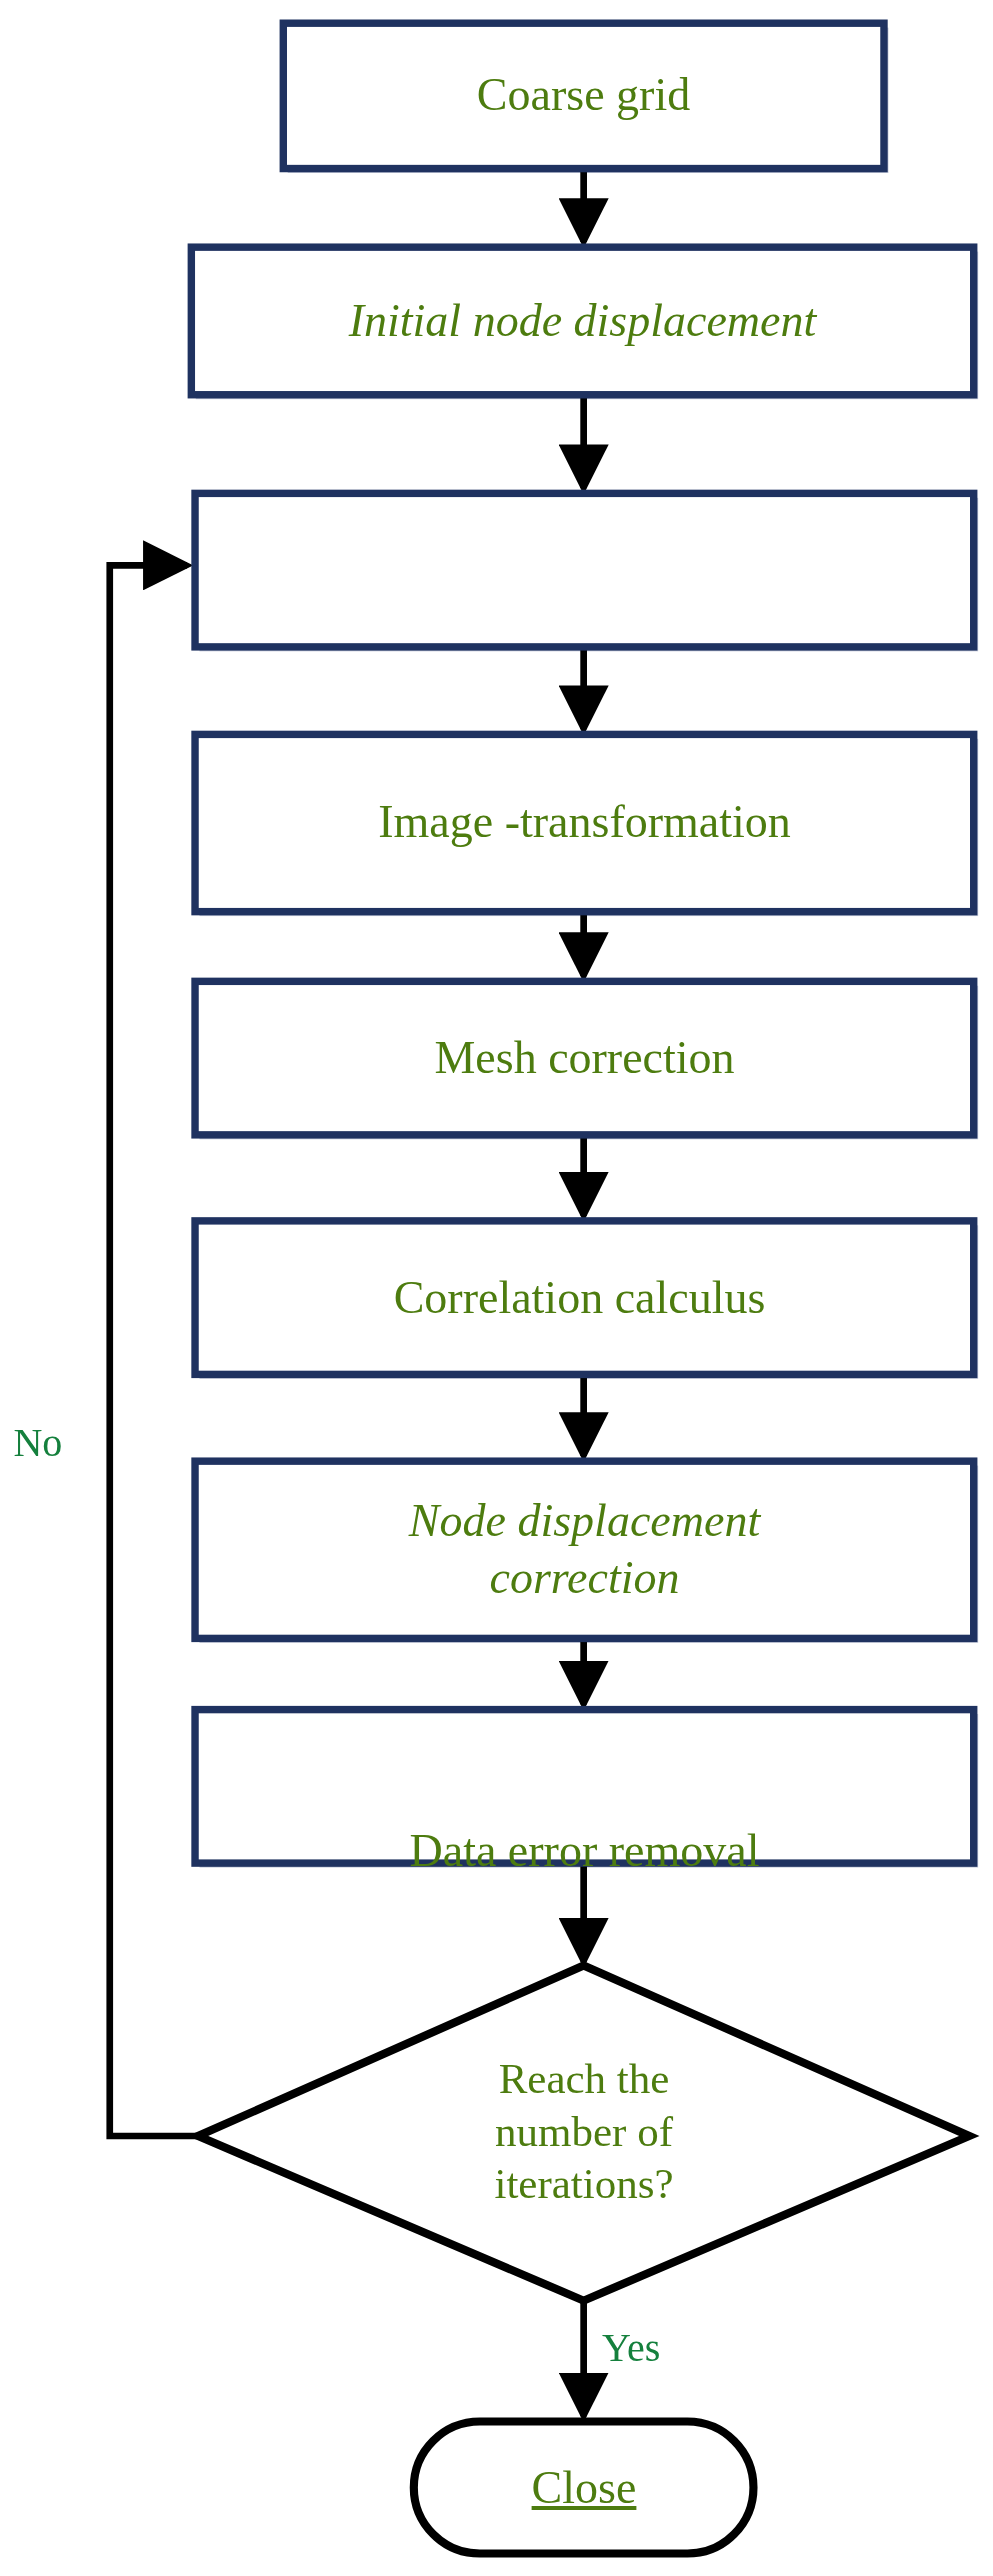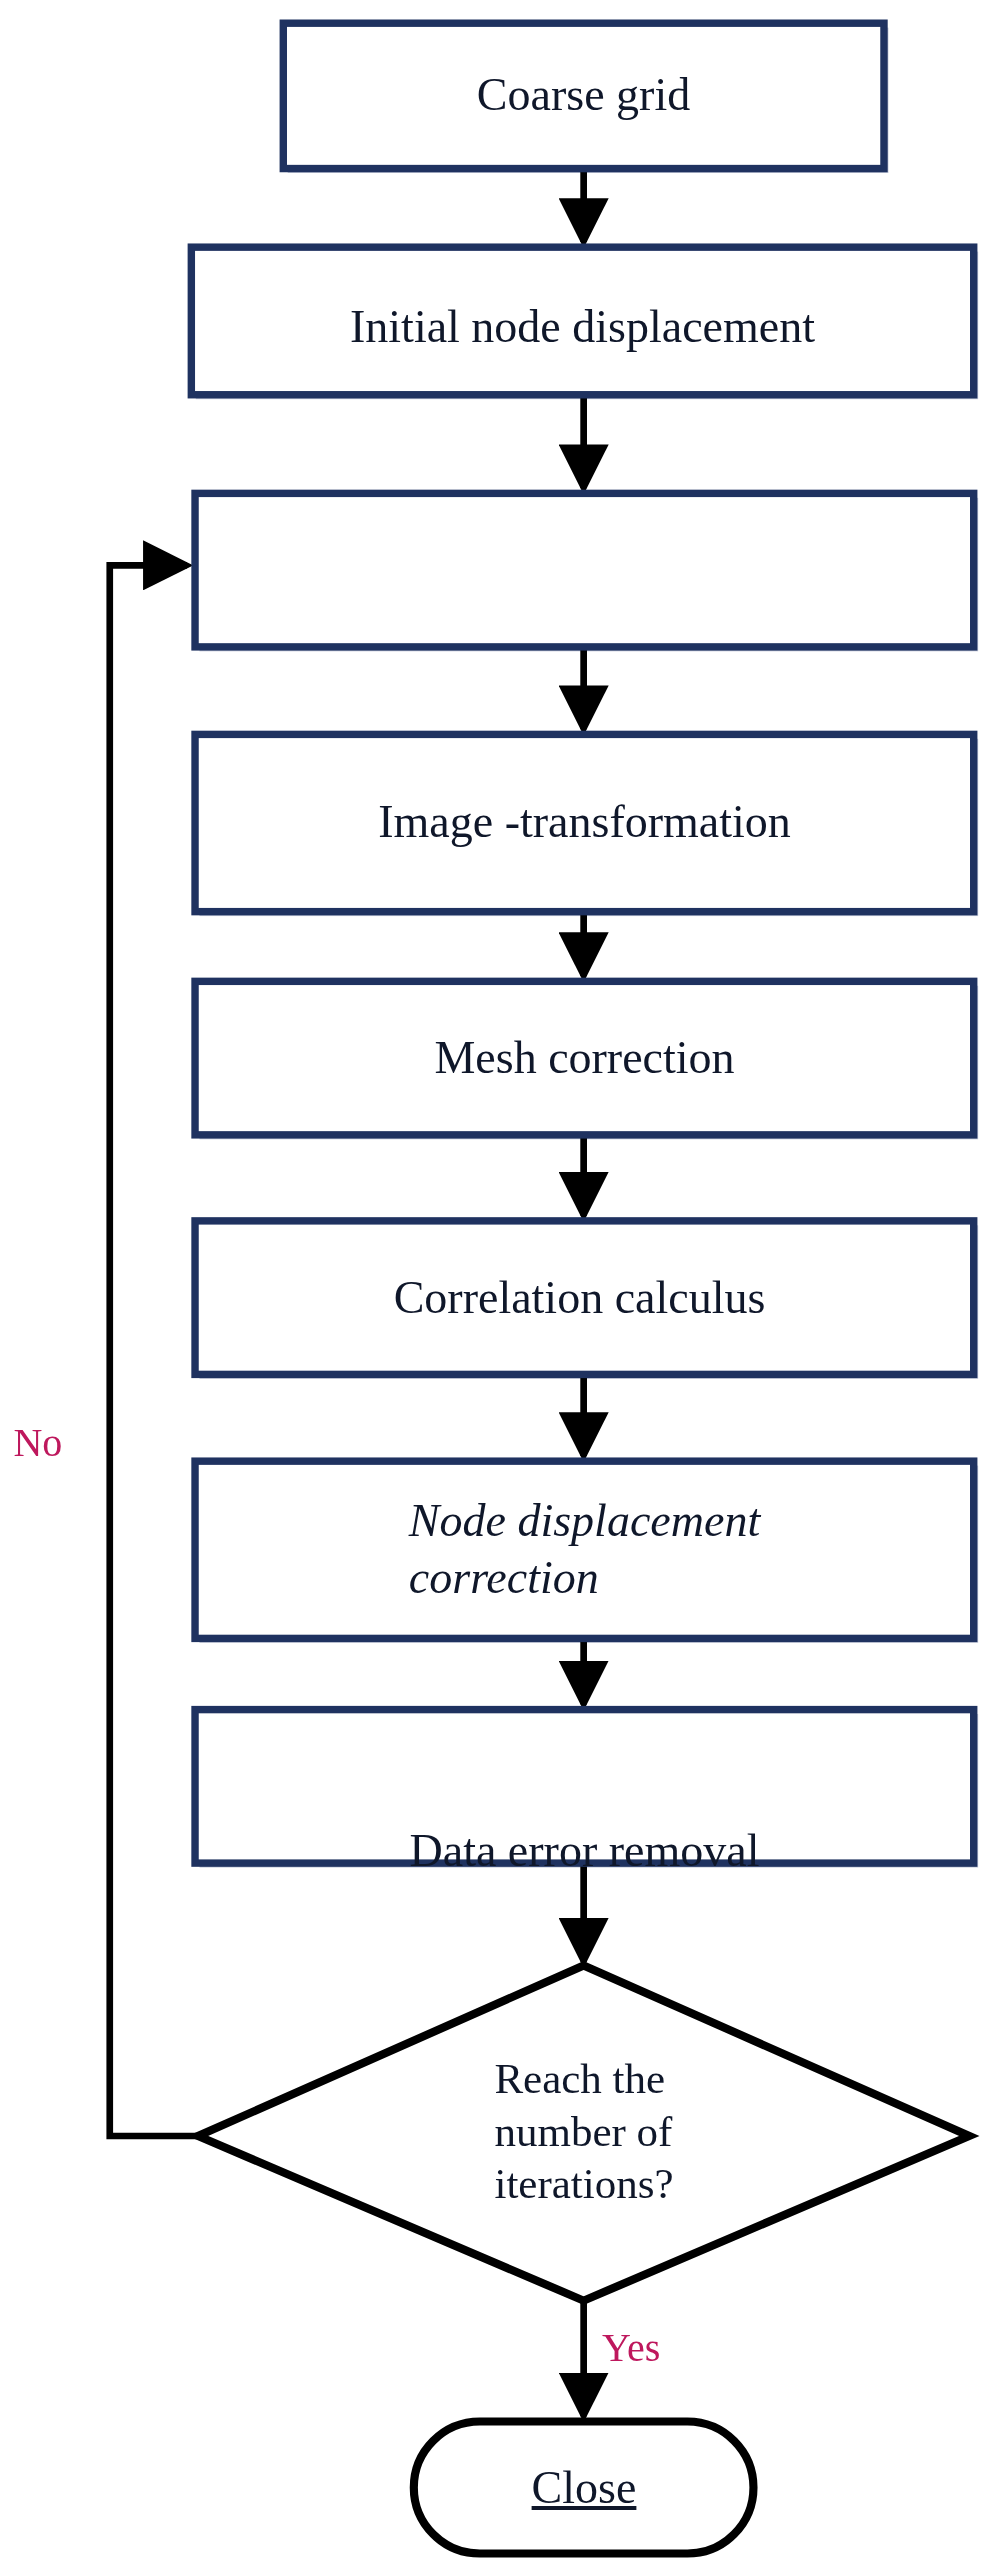--- a/index.html
+++ b/index.html
@@ -22,33 +22,33 @@
     left: 0;
     top: 0;
     width: 993px;
     height: 2576px;
   }
   .node-label {
     position: absolute;
     display: flex;
     align-items: center;
     justify-content: center;
-    text-align: left;
-    color: #0f172a;
+    text-align: center;
+    color: #4d7c0f;
     font-family: "Liberation Serif", "DejaVu Serif", serif;
     line-height: 1.22;
     white-space: pre-line;
     pointer-events: none;
   }
   .process-label { font-size: 46px; }
   .decision-label { font-size: 43px; }
   .terminator-label { font-size: 46px; text-decoration: underline; }
   .edge-label {
     position: absolute;
-    color: #be185d;
+    color: #15803d;
     font-family: "Liberation Serif", "DejaVu Serif", serif;
     font-size: 40px;
     line-height: 1;
   }
 </style>
 </head>
 <body>
 
 <div id="canvas">
 
@@ -97,21 +97,21 @@
       <rect x="263" y="2305" width="1050" height="207"></rect>
     </g>
 
     <polygon points="787,2650 1307,2880 787,3102 267,2880" fill="#ffffff" stroke="#000000" stroke-width="11"></polygon>
 
     <rect x="558" y="3265" width="458" height="178" rx="89" ry="89" fill="#ffffff" stroke="#000000" stroke-width="11"></rect>
   </svg>
 
   <div class="node-label process-label" style="left:283px; top:23px; width:601px; height:145px;">Coarse grid</div>
 
-  <div class="node-label process-label" style="left:191px; top:253px; width:783px; height:148px;">Initial node displacement</div>
+  <div class="node-label process-label" style="left:191px; top:247px; width:783px; height:148px;font-style:italic;">Initial node displacement</div>
 
 
   <div class="node-label process-label" style="left:195px; top:734px; width:779px; height:177px;">Image -transformation</div>
 
   <div class="node-label process-label" style="left:195px; top:981px; width:779px; height:154px;">Mesh correction</div>
 
   <div class="node-label process-label" style="left:190px; top:1221px; width:779px; height:154px;">Correlation calculus</div>
 
   <div class="node-label process-label" style="left:195px; top:1461px; width:779px; height:177px;font-style:italic;">Node displacement
 correction</div>

